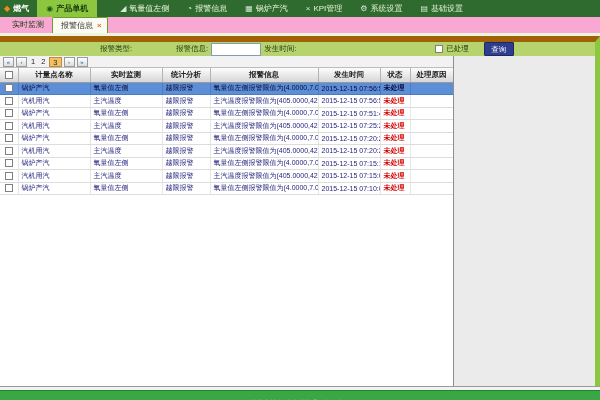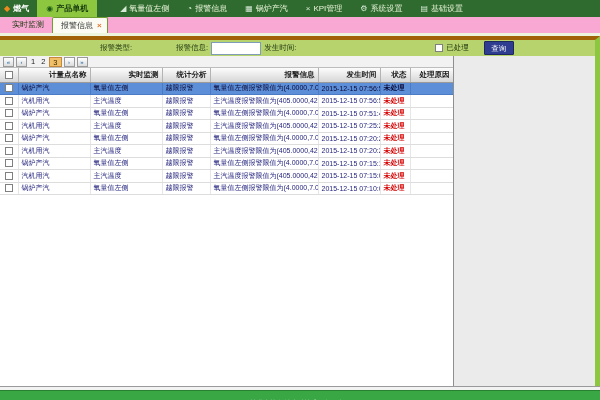--- a/index.html
+++ b/index.html
@@ -19,21 +19,21 @@
 
   
   .tabbar { height:16px; background:#f9a8d4; display:flex; align-items:flex-end; padding-left:4px; flex-shrink:0; }
   .tab-plain { font-size:8px; color:#1d3b11; padding:0 8px 3px 8px; cursor:pointer; }
   .tab-active { background:#fbfbf4; border:1px solid #6f9c33; border-bottom:none; border-radius:2px 2px 0 0;
                 font-size:8px; color:#333; padding:2px 5px 2px 8px; display:flex; align-items:center; gap:4px; cursor:pointer; }
   .tab-close { color:#e0762c; font-size:8px; font-weight:bold; line-height:6px; cursor:pointer; }
   .subsep { height:3px; background:#eef5de; flex-shrink:0; }
 
   
-  .filterbar { height:20px; background:#b6d36e; border-top:4px solid #a16207; display:flex; align-items:center;
+  .filterbar { height:20px; background:#b6d36e; border-top:6px solid #a16207; display:flex; align-items:center;
                padding-left:100px; gap:3px; flex-shrink:0; border-right:5px solid #8dc63f; }
   .flabel { font-size:7.5px; color:#253a10; white-space:nowrap; }
   .select { background:#fff; border:1px solid #7f9db9; height:30px; display:flex; align-items:flex-end; font-size:7.5px;margin-top:46px; }
   .sel-text { padding:0 2px; color:#222; white-space:nowrap; overflow:hidden; flex:1; }
   .sel-btn { width:10px; height:11px; background:linear-gradient(#fdfdfd,#cfcfcf); border-left:1px solid #9db4c9;
              font-size:5px; color:#444; display:flex; align-items:center; justify-content:center; cursor:pointer; }
   .select.type { width:38px; }
   .select.date { width:62px; }
   .finput { width:50px; height:13px; border:1px solid #7f9db9; font-size:7.5px; padding:0 2px; }
   .cb { width:8px; height:8px; background:#fff; border:1px solid #808080; margin-left:6px; cursor:pointer; }
@@ -52,21 +52,21 @@
             font-size:6px; color:#1a66a8; display:flex; align-items:center; justify-content:center; cursor:pointer; }
   .pg-num { font-size:7.5px; color:#222; padding:0 2px; cursor:pointer; }
   .pg-cur { font-size:7.5px; color:#3a2a00; background:#f2c069; border:1px solid #c2893a; padding:0 3px;
             height:10px; line-height:9px; }
 
   
   table.grid { width:453px; border-collapse:collapse; table-layout:fixed; flex-shrink:0; }
   col.c-cb{width:18px} col.c-point{width:72px} col.c-sensor{width:72px} col.c-type{width:48px}
   col.c-msg{width:108px} col.c-time{width:62px} col.c-status{width:30px} col.c-reason{width:43px}
   th { background:linear-gradient(#fcfcfc,#d6d6d6); border-right:1px solid #b4b4b4; border-bottom:1px solid #9a9a9a;
-       font-size:7.5px; color:#222; text-align:right; height:14px; padding:0 3px; font-weight:bold; white-space:nowrap; overflow:hidden; }
+       font-size:7.5px; color:#222; text-align:center; height:14px; padding:0 3px; font-weight:bold; white-space:nowrap; overflow:hidden; }
   td { font-size:7px; color:#1e1e7a; height:12.5px; padding:0 3px; border-right:1px solid #e6e6e6;
        border-bottom:1px solid #ddd; white-space:nowrap; overflow:hidden; }
   td.cbcell,th.cbcell { text-align:center; padding:0; }
   td .cb, th .cb { margin:0 auto; }
   tr.selected td { background:#5d8fd9; color:#0a0a38; border-color:#4a7bc4; }
   td.status { color:#d40000; font-weight:bold; }
   .grid-fill { flex:1; background:#fff; }
 
   
   .bottomline { height:1px; background:#9a9a9a; flex-shrink:0; }

